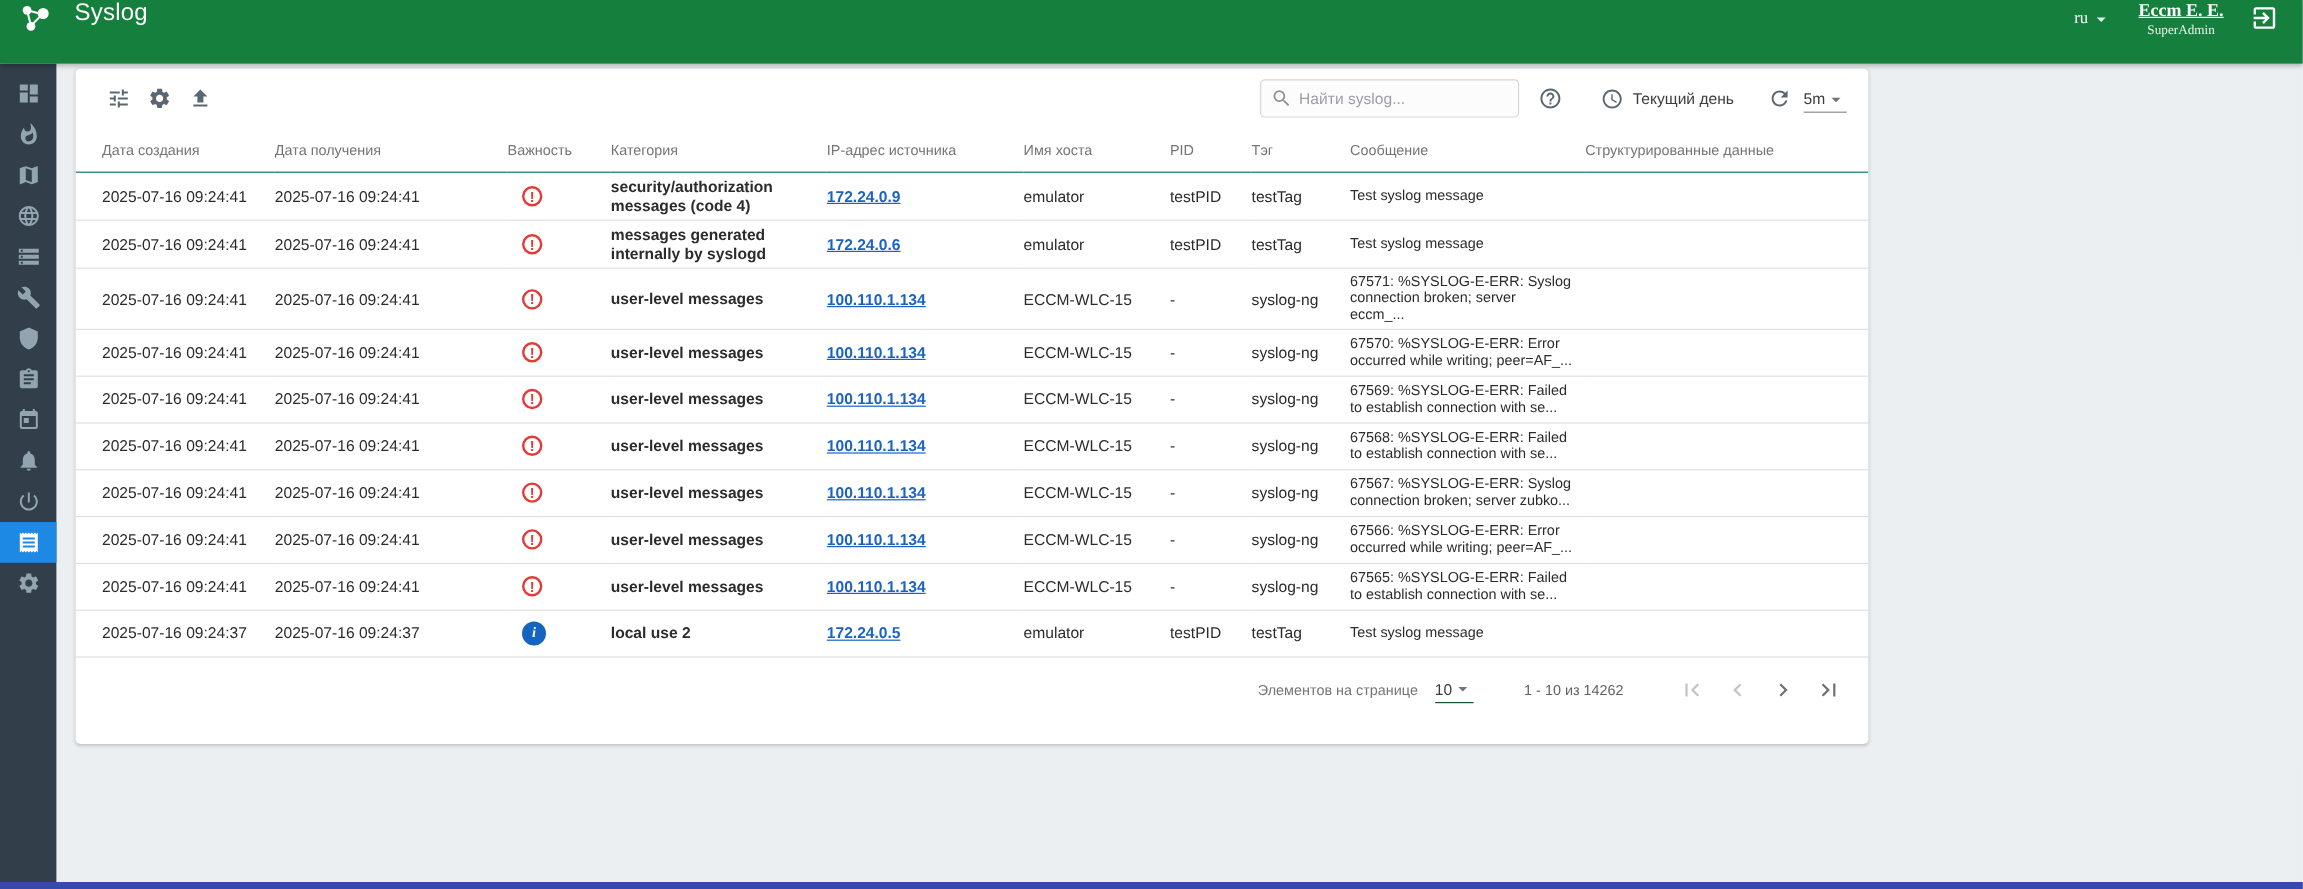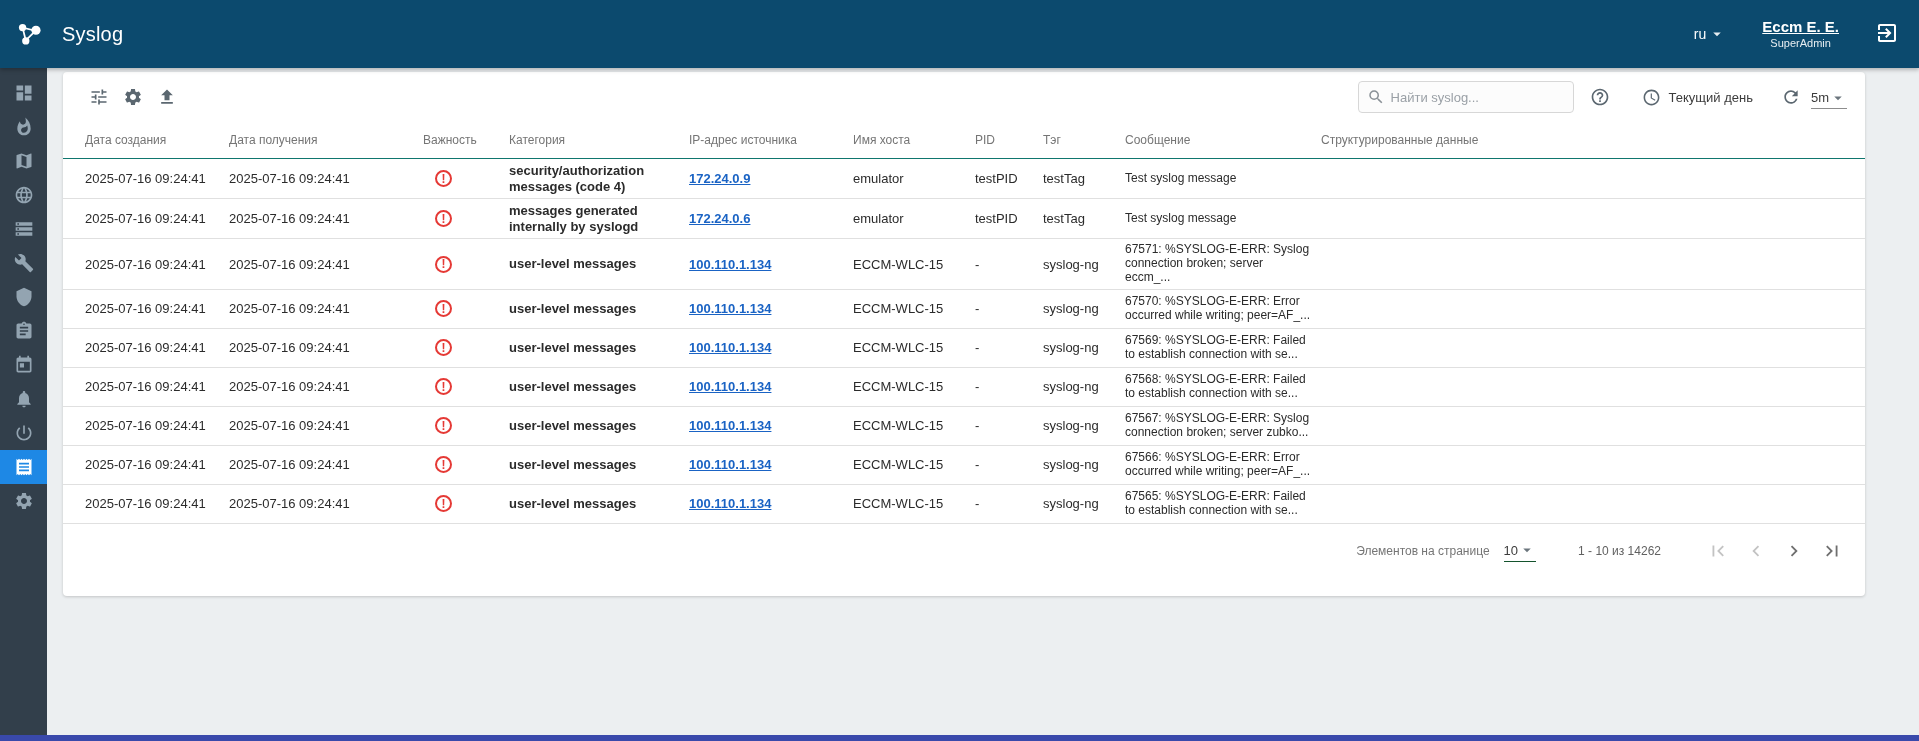--- a/index.html
+++ b/index.html
@@ -1,24 +1,24 @@
 <!DOCTYPE html>
 <html><head>
 <meta charset="utf-8">
 <style>
   * { margin:0; padding:0; box-sizing:border-box; }
   html,body { width:1919px; height:741px; overflow:hidden; background:#eceff1;
     font-family:"Liberation Sans", sans-serif; }
 
   
-  .app-header { position:relative; z-index:5; height:68px; background:#0c4a6e; color:#fff;
-    display:flex; align-items:center; padding:0 18px 0 14px; box-shadow:0 2px 4px rgba(0,0,0,.25); }
+  .app-header { position:relative; z-index:5; height:53px; background:#15803d; color:#fff;
+    display:flex; align-items:flex-start; padding:0 18px 0 14px; box-shadow:0 2px 4px rgba(0,0,0,.25); }
   .logo { width:30px; height:30px; margin-right:18px; }
   .app-title { font-size:20px; font-weight:400; letter-spacing:.2px; }
-  .hdr-right { margin-left:auto; display:flex; align-items:center; gap:36px; }
+  .hdr-right { margin-left:auto; display:flex; align-items:center; gap:22px;font-family:Liberation Serif, serif; }
   .lang-sel { display:flex; align-items:center; gap:2px; cursor:pointer; font-size:14px; }
   .caret { width:18px; height:18px; fill:currentColor; opacity:.9; }
   .user-block { display:flex; flex-direction:column; align-items:center; line-height:1.25; }
   .user-name { font-size:15px; font-weight:700; text-decoration:underline; color:#fff; cursor:pointer; }
   .user-role { font-size:11px; color:rgba(255,255,255,.9); }
   .logout-btn { width:26px; height:26px; color:#fff; cursor:pointer; }
   .logout-btn svg { width:24px; height:24px; fill:currentColor; }
 
   
   .shell { display:flex; height:684px; }
@@ -26,21 +26,21 @@
   
   .sidebar { width:47px; background:#323f4b; display:flex; flex-direction:column; }
   .side-items { padding-top:8px; display:flex; flex-direction:column; }
   .side-item { height:34px; display:flex; align-items:center; justify-content:center;
     color:#93a4b1; cursor:pointer; }
   .side-item.active { background:#1e88e5; color:#fff; }
   .side-item svg { width:20px; height:20px; fill:currentColor; display:block; }
 
   
   .main { flex:1; padding:4px 0 0 16px; }
-  .card { width:1802px; background:#fff; border-radius:4px;
+  .card { width:1494px; background:#fff; border-radius:4px;
     box-shadow:0 1px 3px rgba(0,0,0,.18); overflow:hidden; }
 
   
   .toolbar { display:flex; align-items:center; height:50px; padding:0 18px 0 20px; }
   .icon-btn { width:32px; height:32px; display:flex; align-items:center; justify-content:center;
     color:#5b6770; cursor:pointer; border-radius:50%; }
   .icon-btn svg { width:20px; height:20px; fill:currentColor; }
   .tb-left { display:flex; align-items:center; gap:2px; }
   .spacer { flex:1; }
   .search-box { display:flex; align-items:center; width:216px; height:32px; background:#fcfcfc;
@@ -419,20 +419,32 @@
     <td data-name="cell-severity"><span class="sev error" data-name="severity-icon">!</span></td>
     <td class="wrap" data-name="cell-category">user-level messages</td>
     <td data-name="cell-source-ip"><a class="ip-link" data-name="source-ip-link">100.110.1.134</a></td>
     <td data-name="cell-hostname">ECCM-WLC-15</td>
     <td data-name="cell-pid">-</td>
     <td data-name="cell-tag">syslog-ng</td>
     <td class="msg" data-name="cell-message">67565: %SYSLOG-E-ERR: Failed to establish connection with se...</td>
     <td data-name="cell-structured-data"></td>
   </tr>
 
+  <tr data-name="table-row">
+    <td data-name="cell-created">2025-07-16 09:24:37</td>
+    <td data-name="cell-received">2025-07-16 09:24:37</td>
+    <td data-name="cell-severity"><span class="sev info" data-name="severity-icon">i</span></td>
+    <td class="wrap" data-name="cell-category">local use 2</td>
+    <td data-name="cell-source-ip"><a class="ip-link" data-name="source-ip-link">172.24.0.5</a></td>
+    <td data-name="cell-hostname">emulator</td>
+    <td data-name="cell-pid">testPID</td>
+    <td data-name="cell-tag">testTag</td>
+    <td class="msg" data-name="cell-message">Test syslog message</td>
+    <td data-name="cell-structured-data"></td>
+  </tr>
 </tbody>
       </table>
 
       <div class="pagination" data-name="pagination">
         <span class="pp-label" data-name="items-per-page-label">Элементов на странице</span>
         <div class="pp-select" data-name="items-per-page-select">
           <span data-name="items-per-page-value">10</span>
           <svg class="caret" data-name="chevron-down-icon" viewBox="0 0 24 24" style="fill:#5b6770">
               <path d="M7 10l5 5 5-5z"></path>
             </svg>

